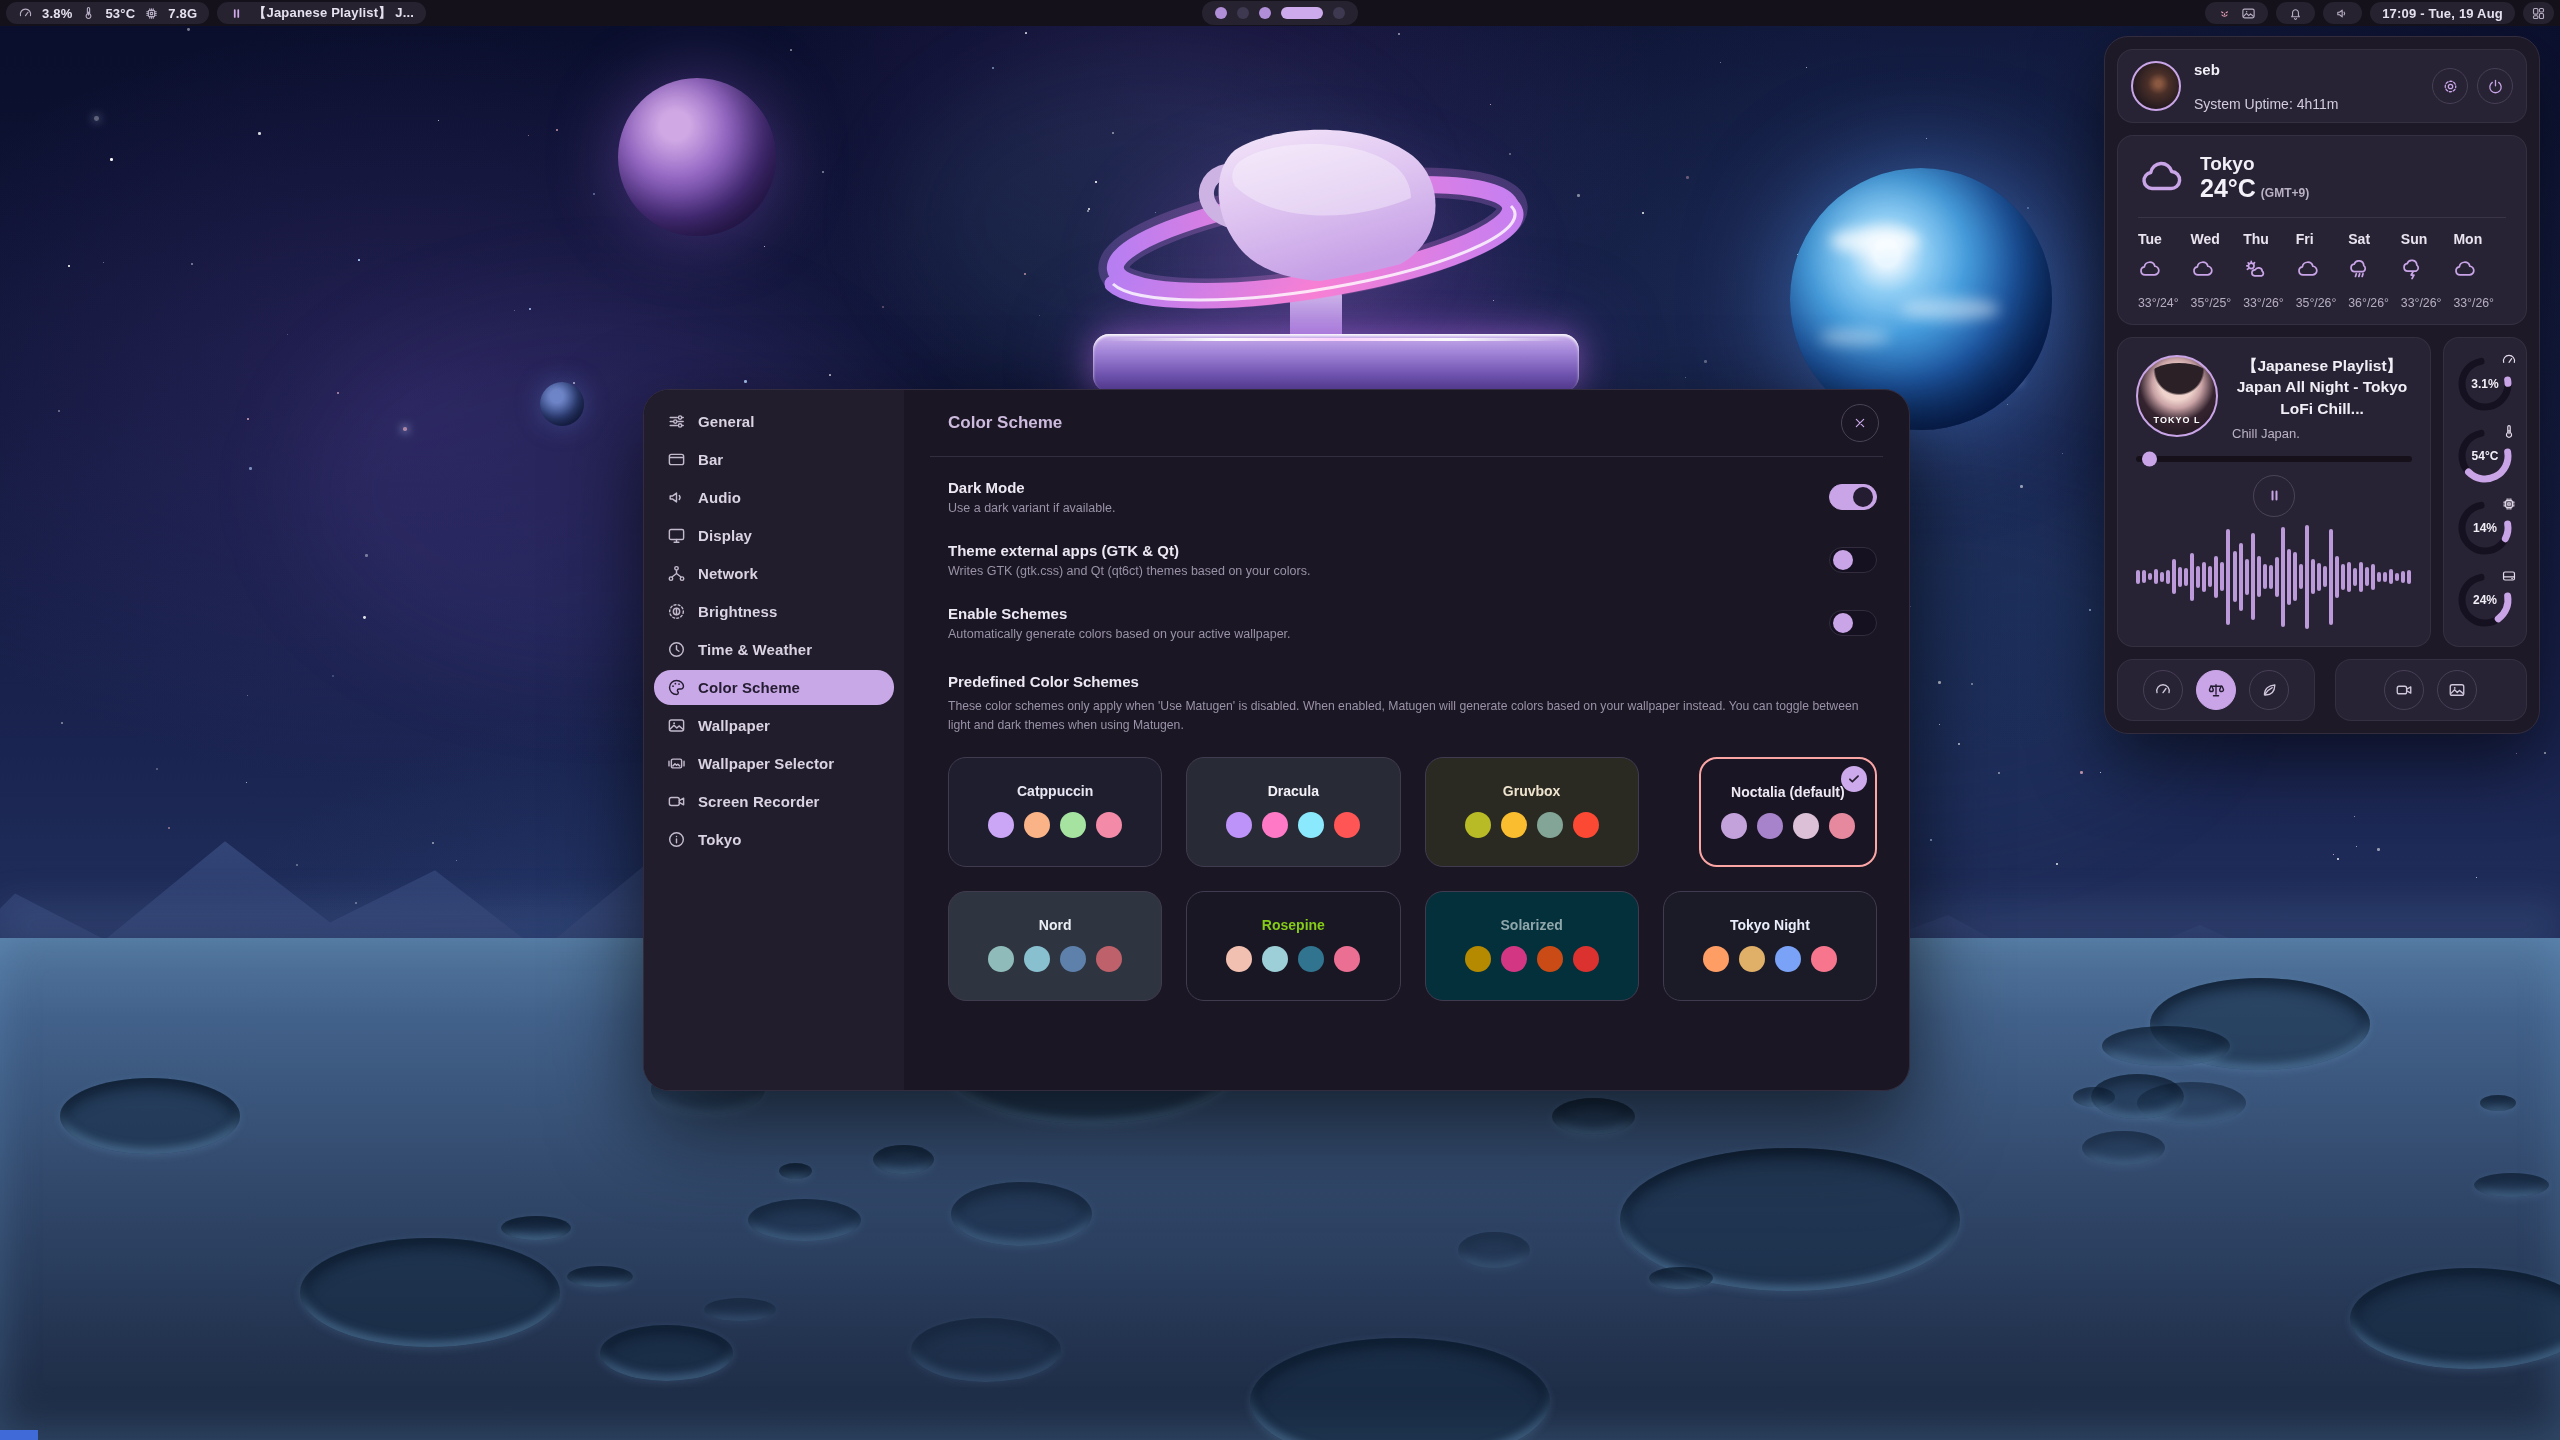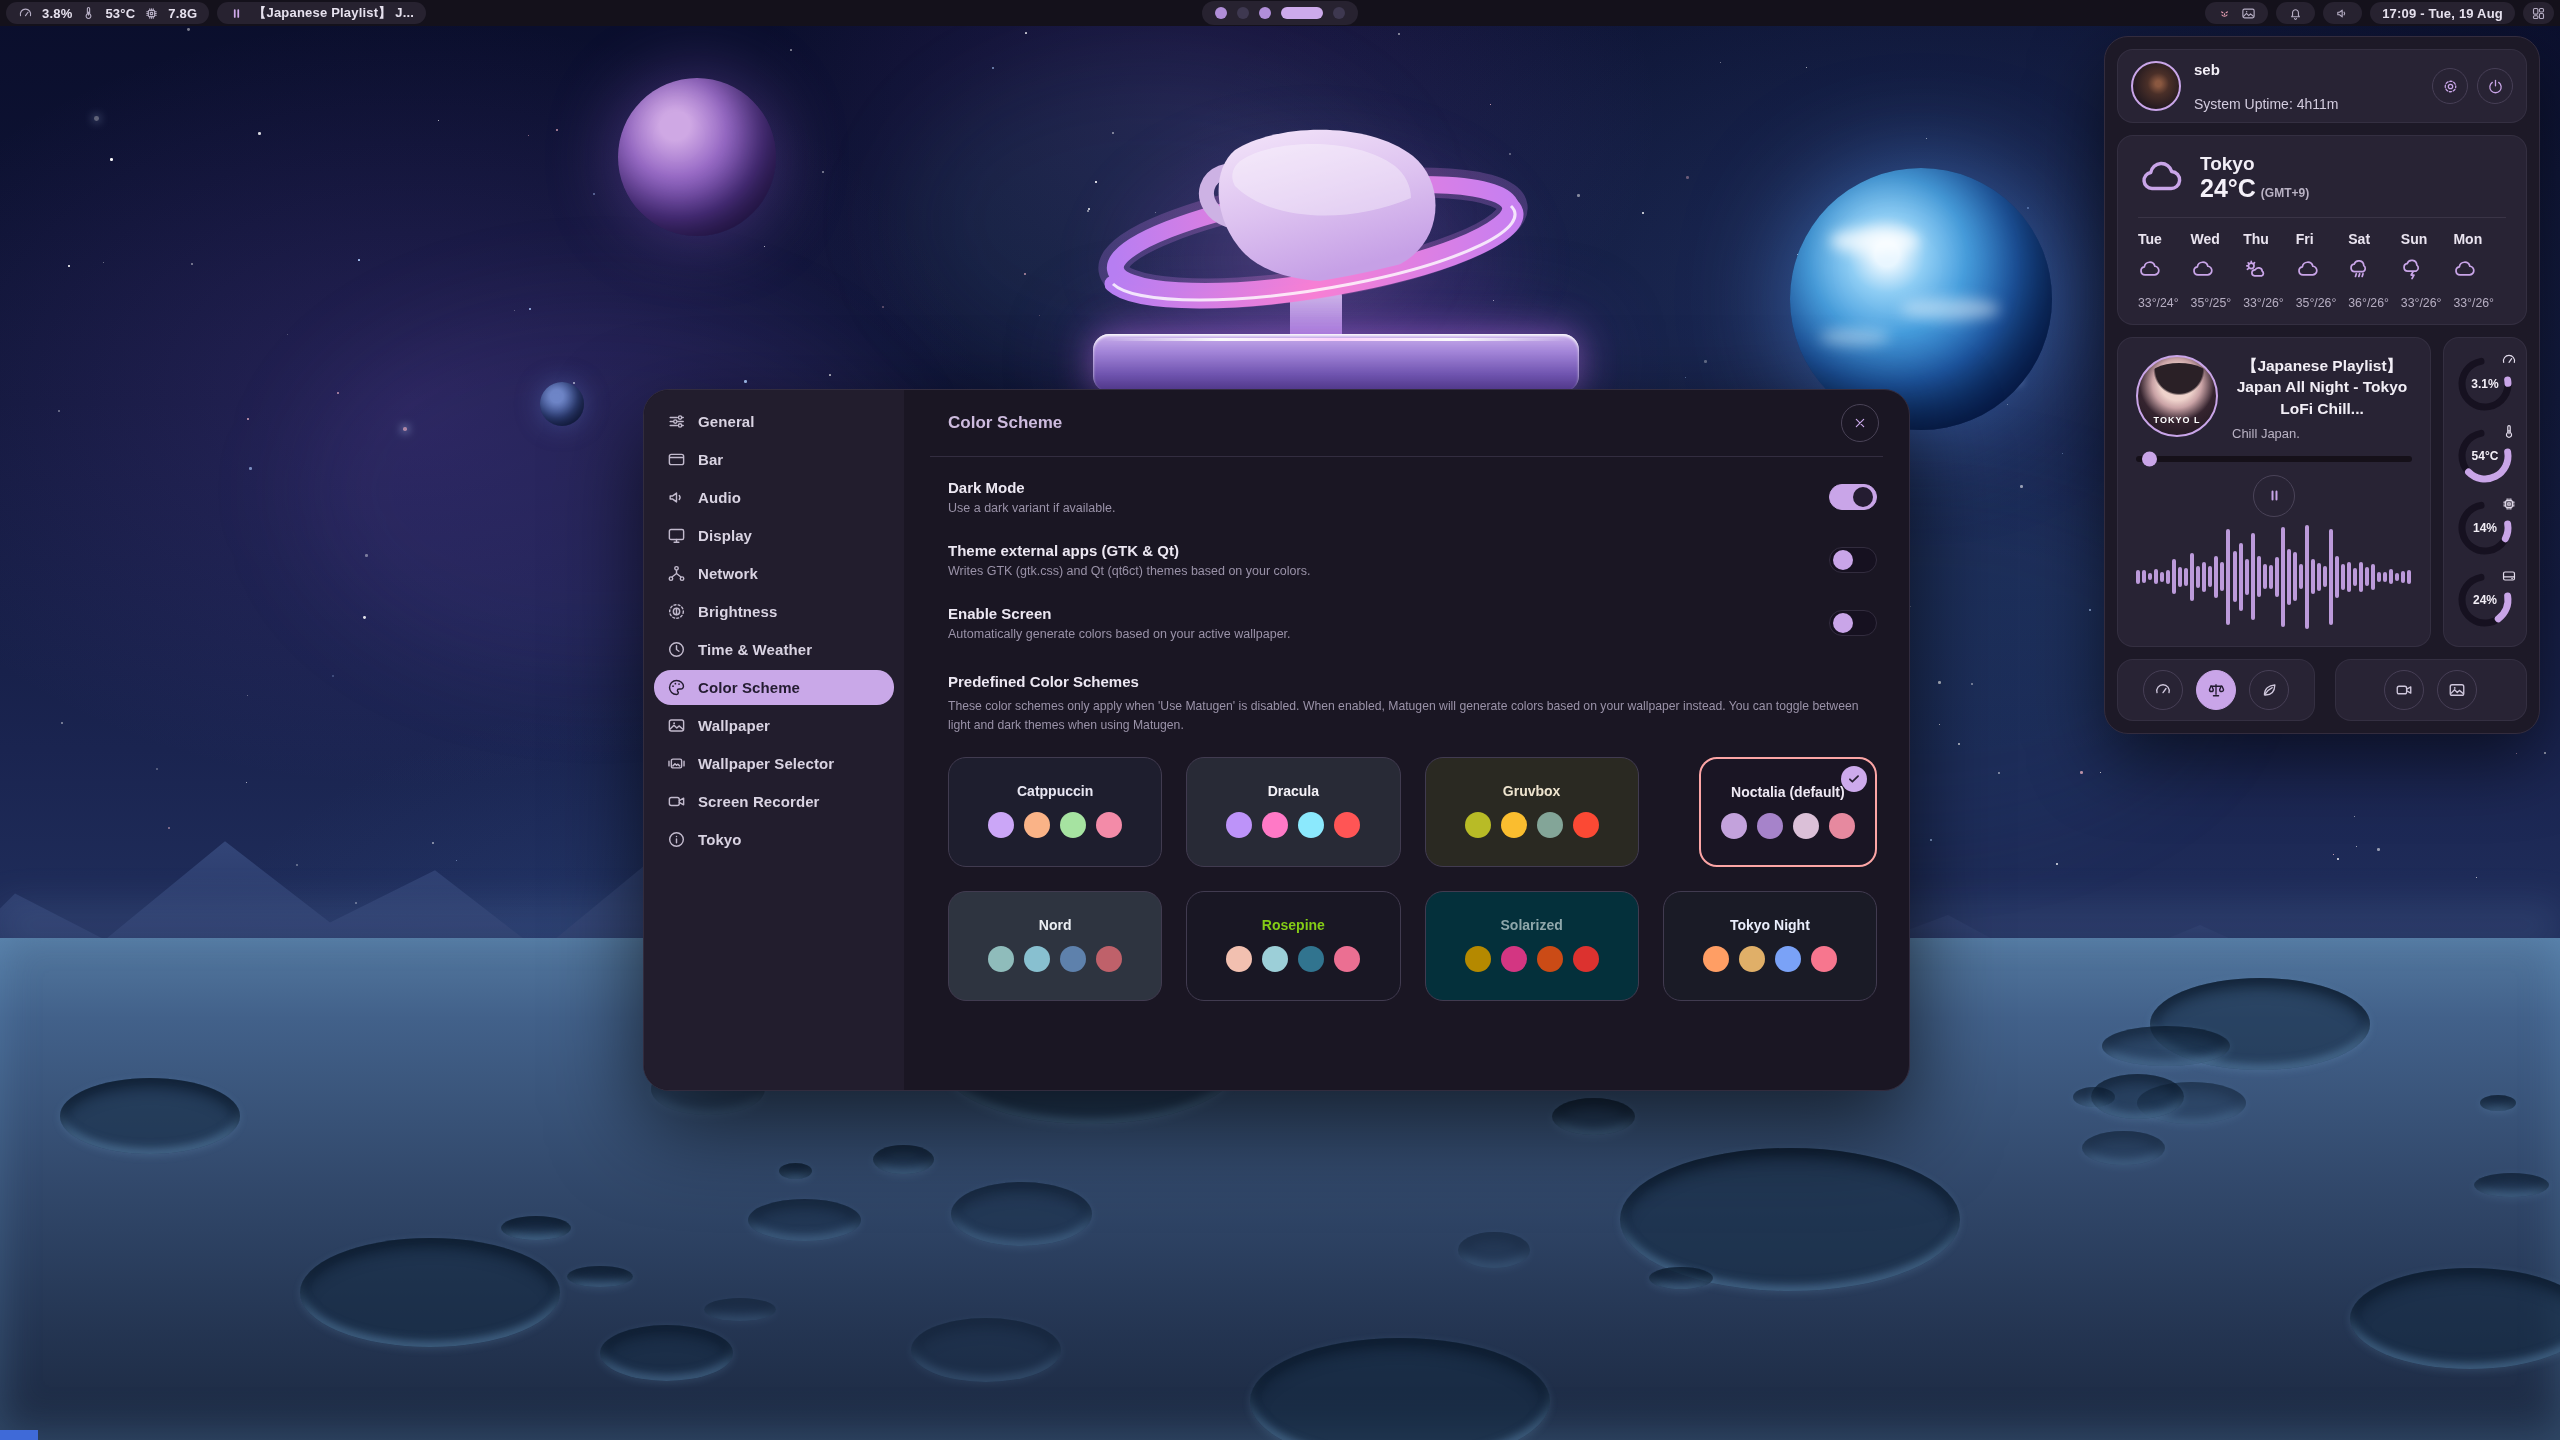--- a/index.html
+++ b/index.html
@@ -665,21 +665,21 @@
             <div data-interactable="false">
               <div class="t-label" data-interactable="false">Theme external apps (GTK &amp; Qt)</div>
               <div class="t-desc" data-interactable="false">Writes GTK (gtk.css) and Qt (qt6ct) themes based on your colors.</div>
             </div>
             <div class="switch" data-interactable="true">
               <span class="knob" data-interactable="false"></span>
             </div>
           </div>
           <div class="t-row" data-interactable="false">
             <div data-interactable="false">
-              <div class="t-label" data-interactable="false">Enable Screen</div>
+              <div class="t-label" data-interactable="false">Enable Schemes</div>
               <div class="t-desc" data-interactable="false">Automatically generate colors based on your active wallpaper.</div>
             </div>
             <div class="switch" data-interactable="true">
               <span class="knob" data-interactable="false"></span>
             </div>
           </div>
         </div>
       <div class="sec-title" data-interactable="false">Predefined Color Schemes</div>
       <div class="sec-desc" data-interactable="false">These color schemes only apply when 'Use Matugen' is disabled. When enabled, Matugen will generate colors based on your wallpaper instead. You can toggle between light and dark themes when using Matugen.</div>
       <div class="scheme-grid" id="schemes" data-interactable="false">

